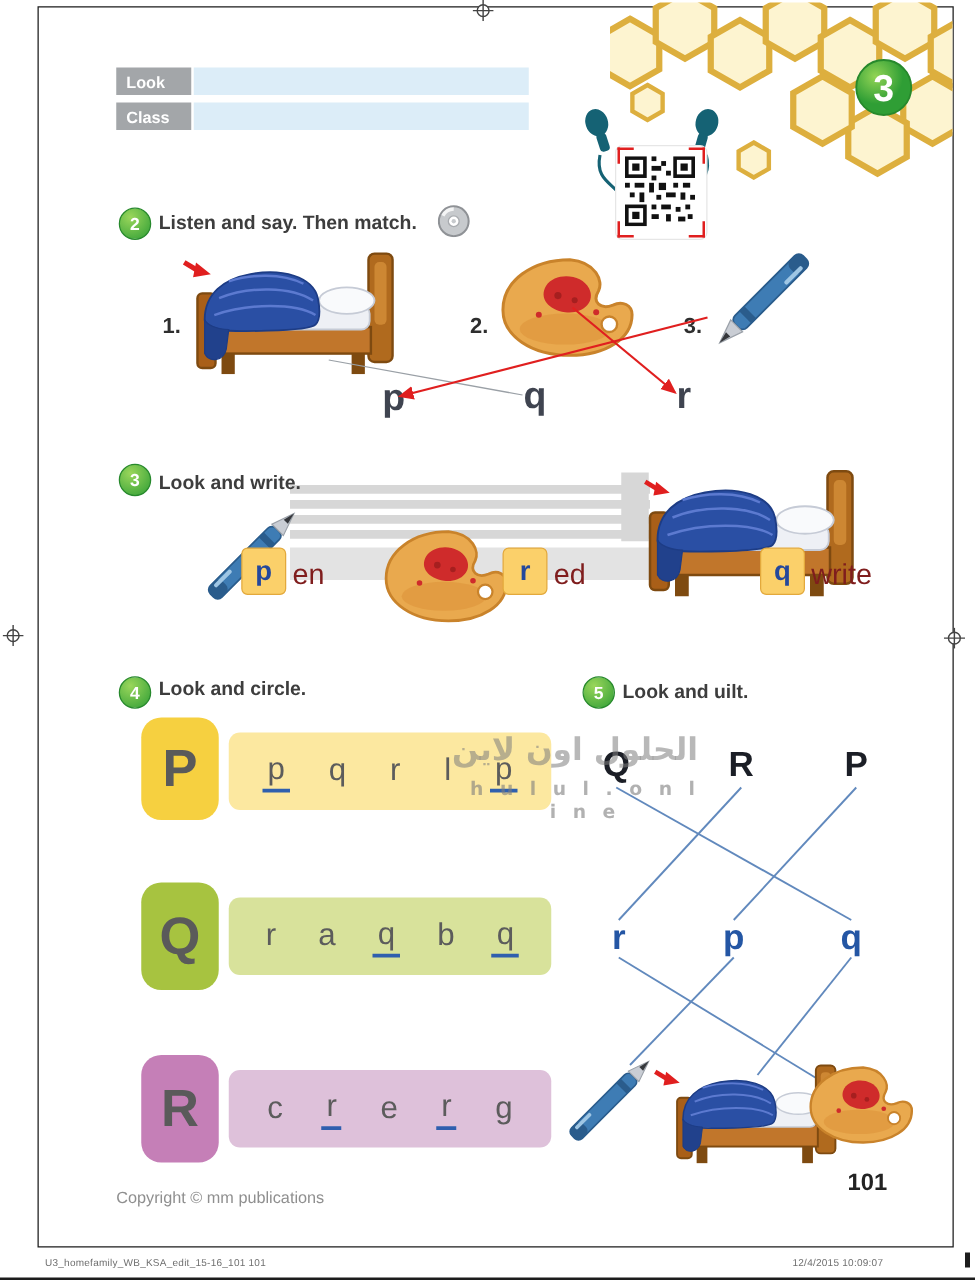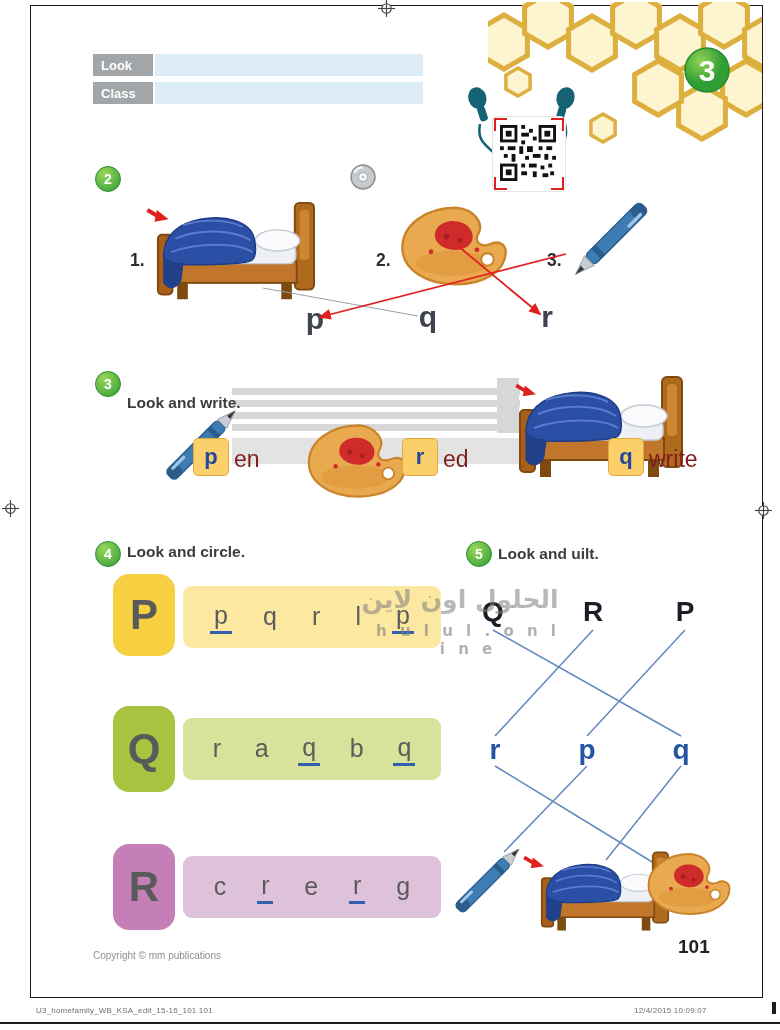--- a/index.html
+++ b/index.html
@@ -35,21 +35,21 @@
   .panel span.ul{border-bottom:3.5px solid #2f5fae;}
   
   .a5-top{width:30px;text-align:center;font-size:28px;font-weight:bold;color:#1b1e26;z-index:2;}
   .a5-bot{width:30px;text-align:center;font-size:28px;font-weight:bold;color:#2456a4;z-index:2;}
   
   .qr-card{width:72px;height:74px;background:#fff;border:1px solid #e6e6e6;border-radius:6px;z-index:2;}
   .qr-c{width:11px;height:11px;z-index:3;}
   
   .wm{z-index:6;pointer-events:none;font-family:"DejaVu Sans",sans-serif;font-weight:bold;text-align:center;}
   
-  .copyright{font-size:10px;color:#8f8f8f;}
+  .copyright{font-size:13px;color:#8f8f8f;}
   .pagenum{font-size:19px;font-weight:bold;color:#232323;}
   .printinfo{font-size:8px;color:#6f6f6f;letter-spacing:.2px;}
   svg{display:block;}
   .z2{z-index:2;} .z3{z-index:3;}
 </style>
 </head>
 <body>
 
 <svg style="position:absolute;width:0;height:0" aria-hidden="true">
   <defs>
@@ -205,20 +205,21 @@
         <rect x="44" y="50" width="6" height="4"></rect>
       <rect x="52" y="48" width="4" height="4"></rect>
     </g>
   </svg>
   <div class="abs qr-c" style="left:494px;top:118px;border-top:2.5px solid #e01f1f;border-left:2.5px solid #e01f1f"></div>
   <div class="abs qr-c" style="left:551px;top:118px;border-top:2.5px solid #e01f1f;border-right:2.5px solid #e01f1f"></div>
   <div class="abs qr-c" style="left:494px;top:177px;border-bottom:2.5px solid #e01f1f;border-left:2.5px solid #e01f1f"></div>
   <div class="abs qr-c" style="left:551px;top:177px;border-bottom:2.5px solid #e01f1f;border-right:2.5px solid #e01f1f"></div>
 
   <div class="abs act-num" style="left:95px;top:166px">2</div>
+  <div class="abs act-title" style="left:127px;top:170px">Listen and say. Then match.</div>
   <svg class="abs z2" style="left:350px;top:164px;width:26px;height:26px" viewBox="0 0 24 24">
       <use href="#sym-cd"></use>
     </svg>
 
   <div class="abs item-num" style="left:130px;top:250px">1.</div>
   <svg class="abs z2" style="left:150px;top:200px;width:172px;height:106px" viewBox="0 0 170 110">
       <use href="#sym-bed"></use>
     </svg>
   <svg class="abs z3" style="left:145px;top:206px;width:26px;height:22px" viewBox="0 0 22 18">
       <use href="#sym-arrow"></use>
@@ -243,21 +244,21 @@
       <marker id="ra" markerWidth="8" markerHeight="8" refX="6" refY="3" orient="auto">
         <path d="M0,0 L7,3 L0,6 Z" fill="#e01f1f"></path>
       </marker>
     </defs>
     <line x1="173" y1="98" x2="328" y2="126" stroke="#9aa0a6" stroke-width="1"></line>
     <line x1="476" y1="64" x2="230" y2="127" stroke="#e01f1f" stroke-width="1.8" marker-end="url(#ra)"></line>
     <line x1="368" y1="56" x2="450" y2="124" stroke="#e01f1f" stroke-width="1.8" marker-end="url(#ra)"></line>
   </svg>
 
   <div class="abs act-num" style="left:95px;top:371px">3</div>
-  <div class="abs act-title" style="left:127px;top:394px">Look and write.</div>
+  <div class="abs act-title" style="left:127px;top:378px">Look and write.</div>
 
   <div class="abs graybar" style="left:232px;top:388px;width:288px;height:7px"></div>
   <div class="abs graybar" style="left:232px;top:400px;width:288px;height:7px"></div>
   <div class="abs graybar" style="left:232px;top:412px;width:288px;height:7px"></div>
   <div class="abs graybar" style="left:232px;top:424px;width:288px;height:7px"></div>
   <div class="abs graybar" style="left:232px;top:438px;width:288px;height:26px;background:#e3e3e3"></div>
   <div class="abs graybar" style="left:497px;top:378px;width:22px;height:55px"></div>
 
   <svg class="abs z2" style="left:156px;top:388px;width:102px;height:102px;transform:rotate(180deg)" viewBox="0 0 110 110">
       <use href="#sym-pen"></use>

